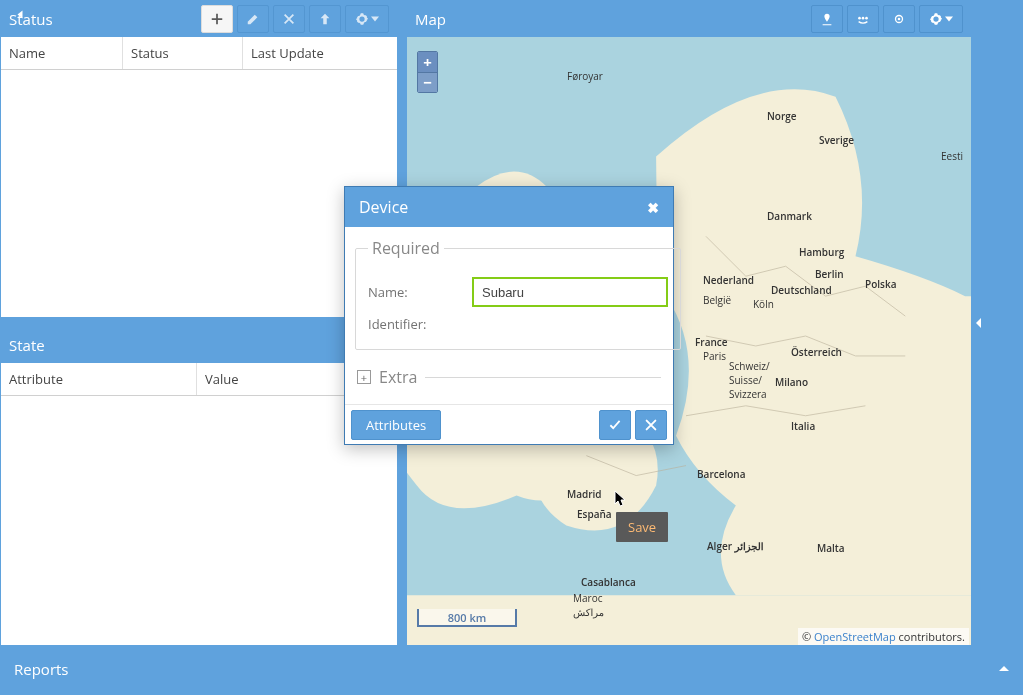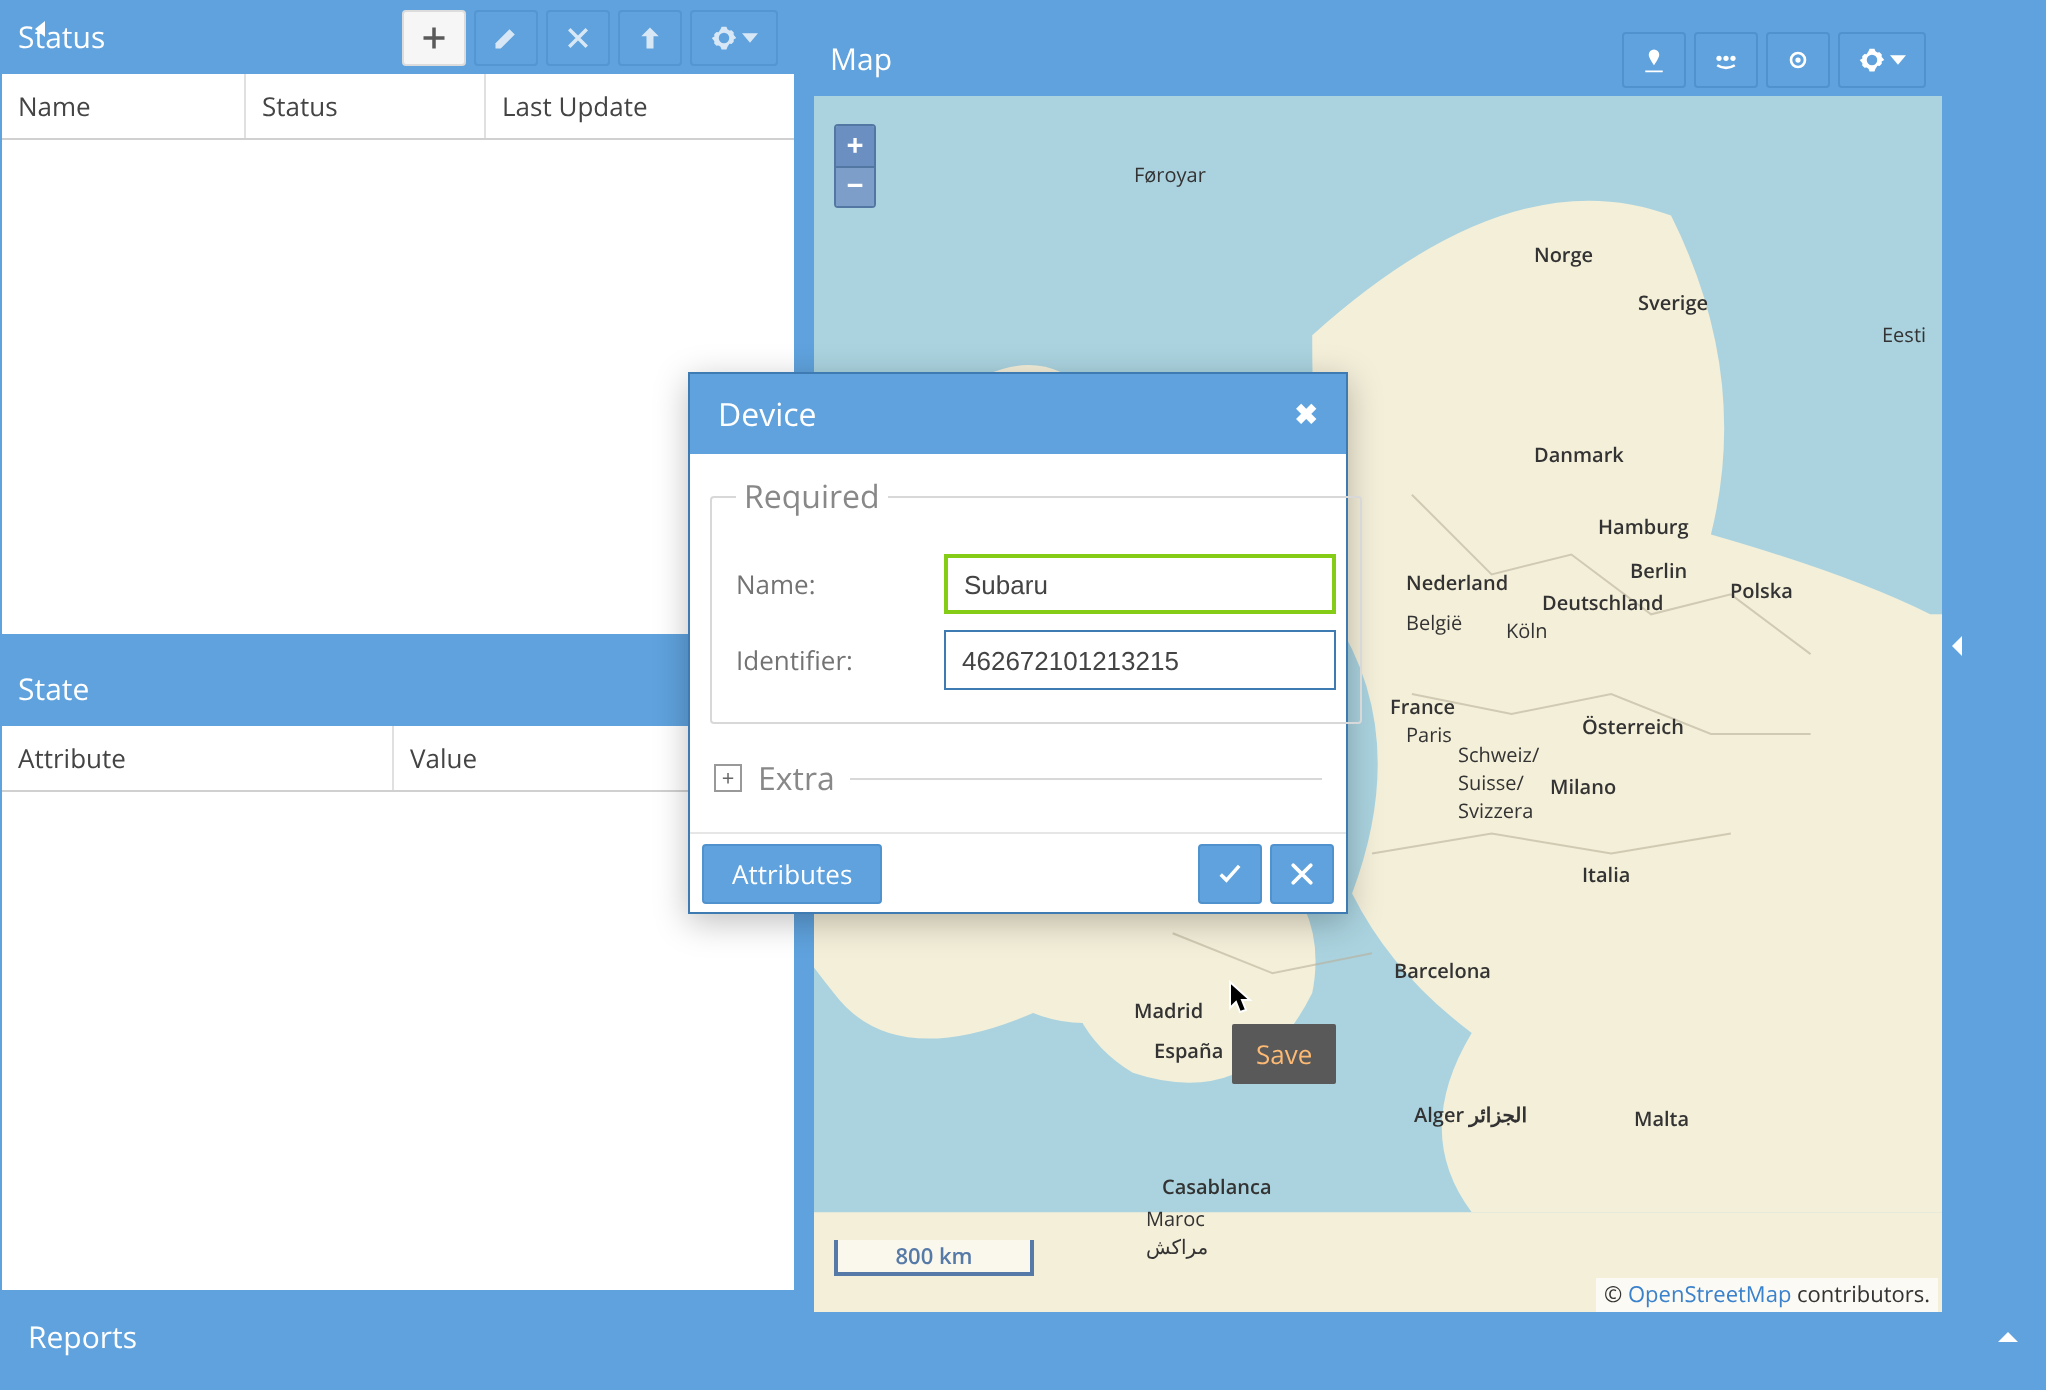--- a/index.html
+++ b/index.html
@@ -26,21 +26,21 @@
 #devices .cell.c1 { width: 122px; }
 #devices .cell.c2 { width: 120px; }
 #devices .cell.c3 { flex: 1; border-right: none; }
 
 
 #state { left: 0; top: 326px; width: 398px; height: 320px; }
 #state .cell.c1 { width: 196px; }
 #state .cell.c2 { flex: 1; border-right: none; }
 
 
-#map { left: 406px; top: 11px; width: 566px; height: 646px; }
+#map { left: 406px; top: 0; width: 566px; height: 646px; }
 .map-body { position: relative; width: 100%; height: calc(100% - 36px); overflow: hidden; background: #aad3df; }
 .map-svg { position: absolute; inset: 0; width: 100%; height: 100%; }
 .zoom-ctrl { position: absolute; left: 10px; top: 14px; width: 21px; border: 1px solid #5377a3; border-radius: 2px; overflow: hidden; }
 .zoom-btn { width: 100%; height: 20px; background: #6b8fc0; color: #fff; display: flex; align-items: center; justify-content: center; font-weight: bold; font-size: 15px; cursor: pointer; line-height: 1; }
 .zoom-btn.out { border-top: 1px solid #5377a3; background: #7d9ec8; }
 .scale { position: absolute; left: 10px; bottom: 18px; width: 100px; height: 18px; border: 2px solid #567aa8; border-top: none; background: rgba(255,255,255,.5); display: flex; align-items: center; justify-content: center; color: #567aa8; font-size: 11px; font-weight: 600; }
 .attribution { position: absolute; right: 2px; bottom: 0; font-size: 11px; color: #333; background: rgba(255,255,255,.7); padding: 1px 4px; }
 .attribution a { color: #3b82cc; text-decoration: none; }
 
 
@@ -253,21 +253,20 @@
     </div>
     <div class="dialog-body">
       <fieldset class="req">
         <legend>Required</legend>
         <div class="form-row">
           <label>Name:</label>
           <input type="text" value="Subaru" style="">
         </div>
         <div class="form-row">
           <label>Identifier:</label>
-          <input type="text" class="focus" value="462672101213215" style="">
         </div>
       </fieldset>
       <div class="extra">
         <span class="plus">+</span>
         <span>Extra</span>
         <span class="line"></span>
       </div>
     </div>
     <div class="dialog-foot">
       <div class="attrib-btn">Attributes</div>

